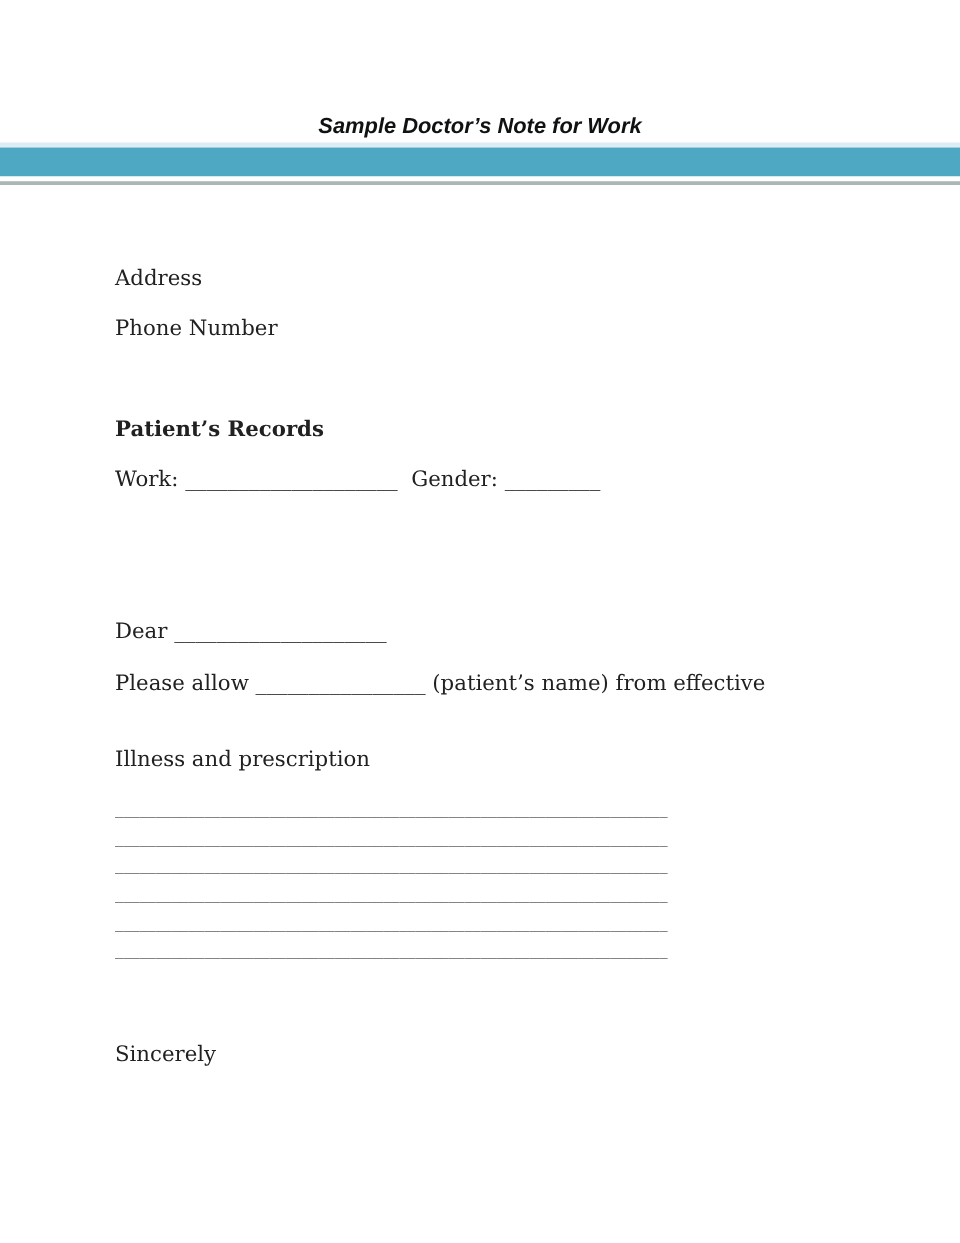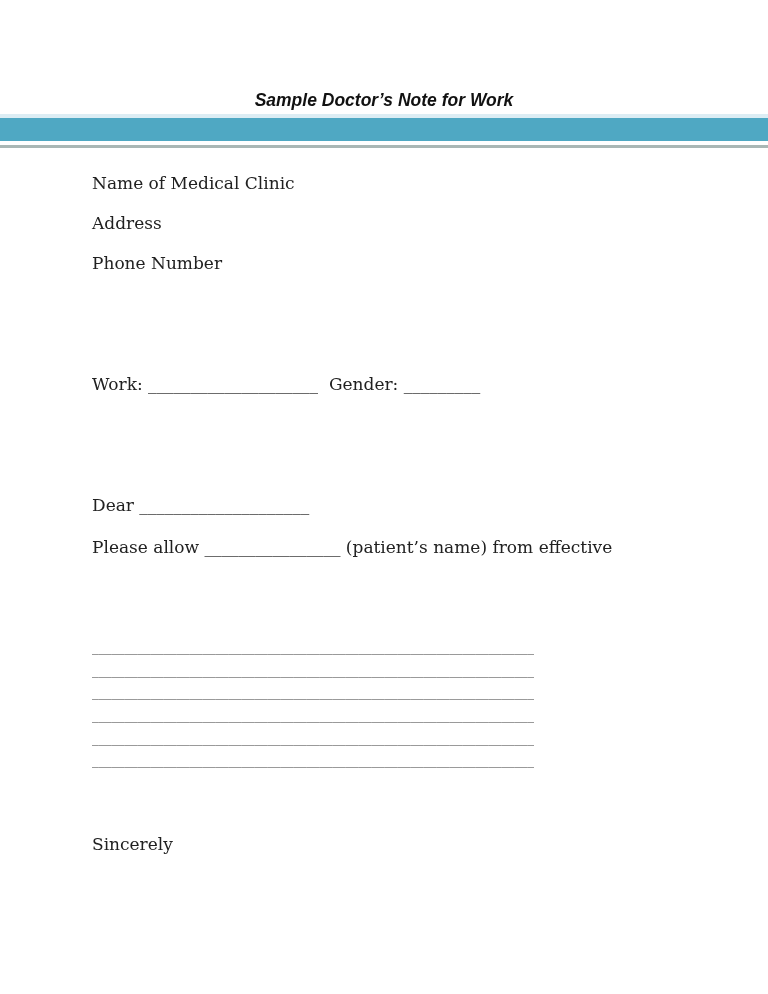--- a/index.html
+++ b/index.html
@@ -78,28 +78,29 @@
 <body>
 
 <div class="page">
 
   <div class="doc-title">Sample Doctor’s Note for Work</div>
 
   <div class="bar-light"></div>
   <div class="bar-teal"></div>
   <div class="bar-gray"></div>
 
-  <div class="tline" style="top:172px">Name of Medical Clinic</div>
   <div class="tline" style="top:212px">Address</div>
   <div class="tline" style="top:252px">Phone Number</div>
 
+  <div class="tline bold" style="top:333px">Patient’s Records</div>
   <div class="tline" style="top:373px">Work: ____________________  Gender: _________</div>
 
   <div class="tline" style="top:494px">Dear ____________________</div>
   <div class="tline" style="top:536px">Please allow ________________ (patient’s name) from effective</div>
+  <div class="tline" style="top:597px">Illness and prescription</div>
 
   <div class="blank-lines">
     <div class="blank-line">____________________________________________________________________</div>
     <div class="blank-line">____________________________________________________________________</div>
     <div class="blank-line">____________________________________________________________________</div>
     <div class="blank-line">____________________________________________________________________</div>
     <div class="blank-line">____________________________________________________________________</div>
     <div class="blank-line">____________________________________________________________________</div>
   </div>
 

